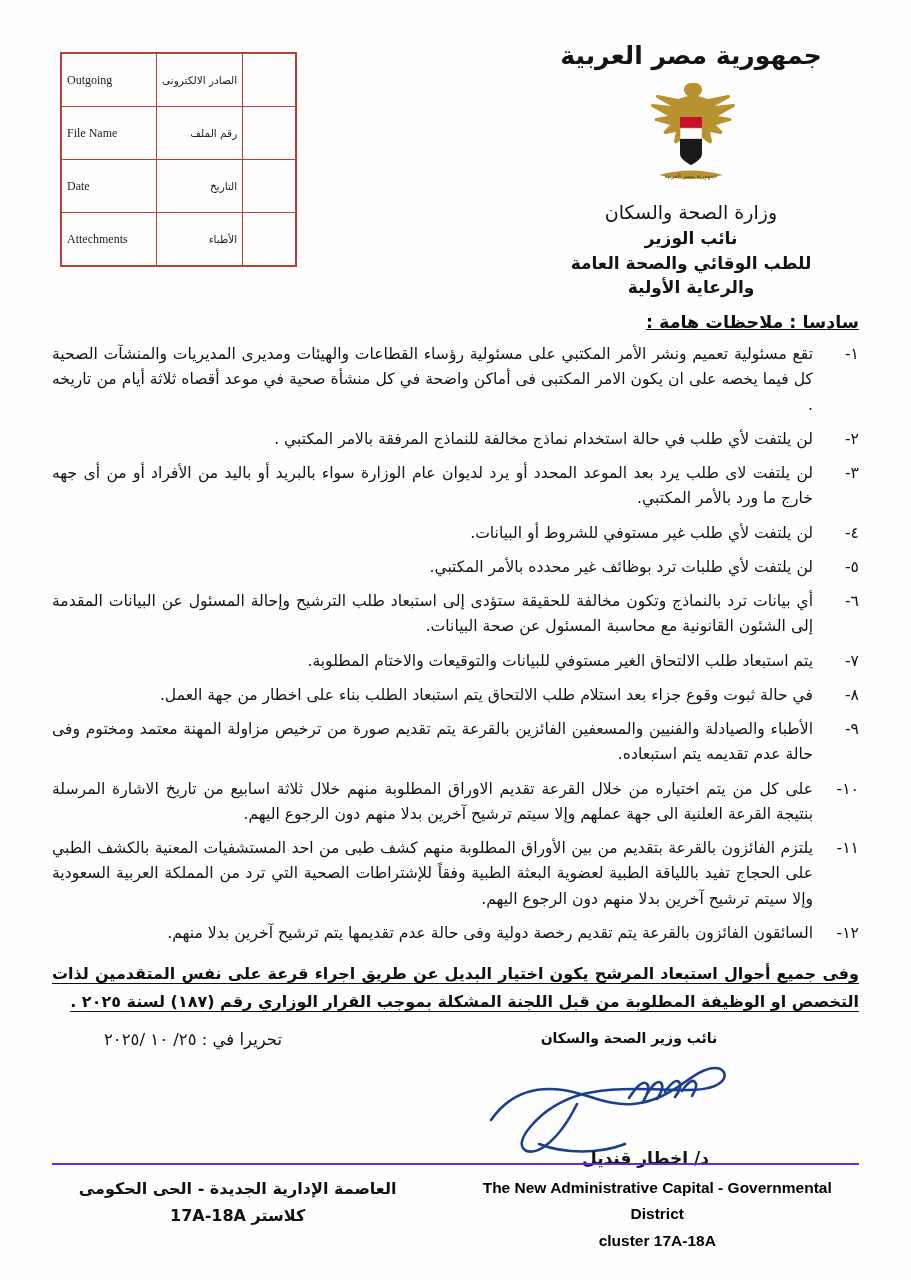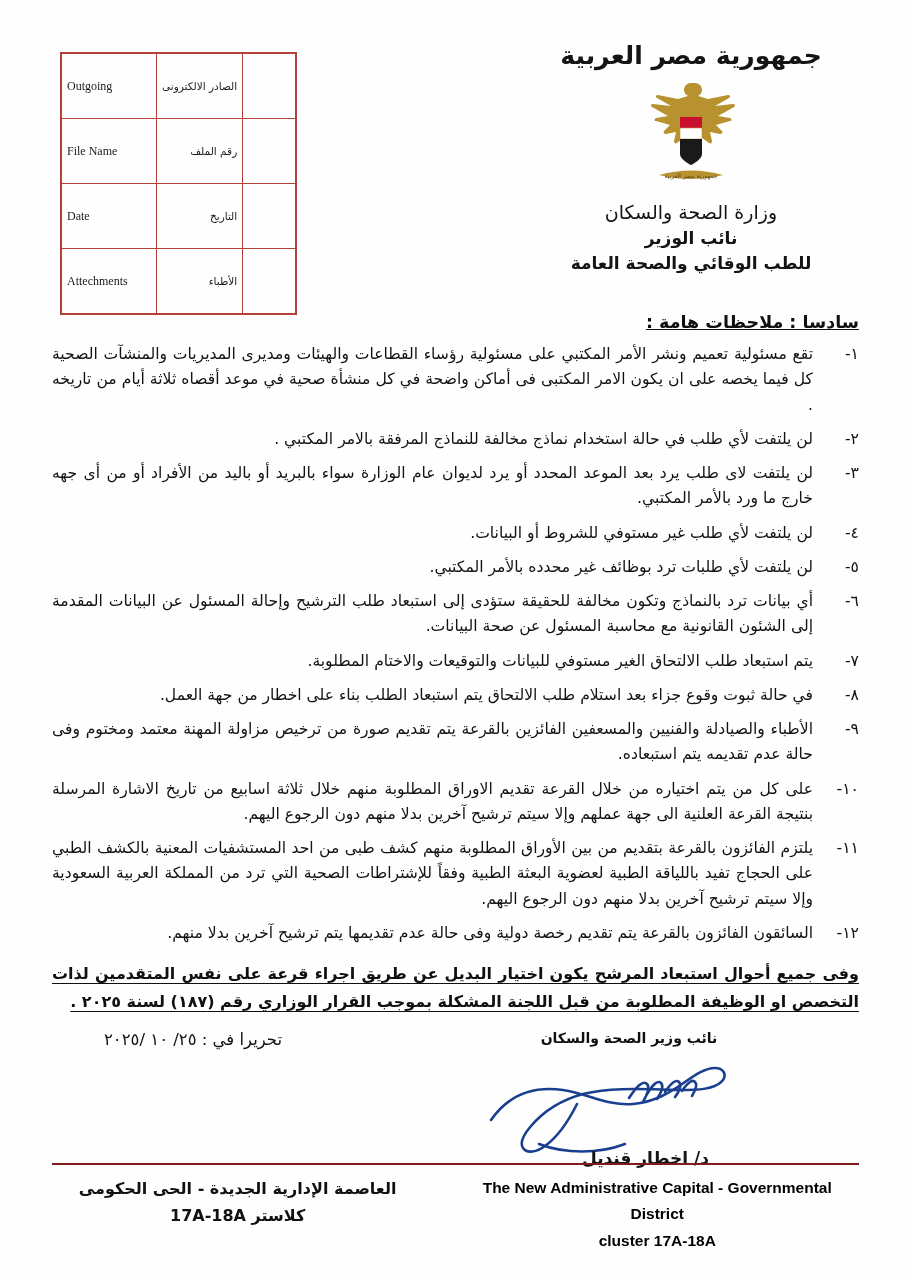--- a/index.html
+++ b/index.html
@@ -40,21 +40,21 @@
     border: 1.5px solid #b4403a;
     border-collapse: collapse;
   }
   .stamp-box table {
     width: 100%;
     border-collapse: collapse;
   }
   .stamp-box td {
     border: 1.2px solid #b4403a;
     height: 28px;
-    padding: 18px 5px;
+    padding: 12px 5px;
     vertical-align: middle;
     font-size: 11px;
     color: #1b1b1b;
     margin-top: 20px;
   }
   .stamp-box td.lbl-en {
     width: 42%;
     text-align: left;
     direction: ltr;
     font-family: "Liberation Serif", serif;
@@ -209,21 +209,21 @@
     font-weight: bold;
     color: #141414;
   }
 
   
   .footer {
     position: absolute;
     left: 52px;
     right: 52px;
     bottom: 26px;
-    border-top: 2px solid #7f1d1d;
+    border-top: 2px solid #6d28d9;
     padding-top: 10px;
     display: flex;
     flex-direction: row-reverse;
     justify-content: space-between;
     align-items: flex-start;
   }
   .footer-ar {
     direction: rtl;
     text-align: center;
     font-size: 16px;
@@ -297,20 +297,21 @@
           <g fill="#b8922f">
             <path d="M28 100 q32 -9 64 0 q-32 8 -64 0 z"></path>
           </g>
           <text x="60" y="103" font-size="6" fill="#5b4614" text-anchor="middle" font-family="DejaVu Sans">جمهورية مصر العربية</text>
         </svg>
       </div>
 
       <div class="ministry-line">وزارة الصحة والسكان</div>
       <div class="ministry-line sub">نائب الوزير</div>
       <div class="ministry-line sub">للطب الوقائي والصحة العامة</div>
+      <div class="ministry-line sub">والرعاية الأولية</div>
     </div>
   </div>
 
   <div class="body-wrap">
     <div class="section-title">سادسا : ملاحظات هامة :</div>
 
     <ol class="clauses">
       <li>
         <span class="num">١-</span>
         <span class="txt">تقع مسئولية تعميم ونشر الأمر المكتبي على مسئولية رؤساء القطاعات والهيئات ومديرى المديريات والمنشآت الصحية كل فيما يخصه على ان يكون الامر المكتبى فى أماكن واضحة في كل منشأة صحية في موعد أقصاه ثلاثة أيام من تاريخه .</span>

